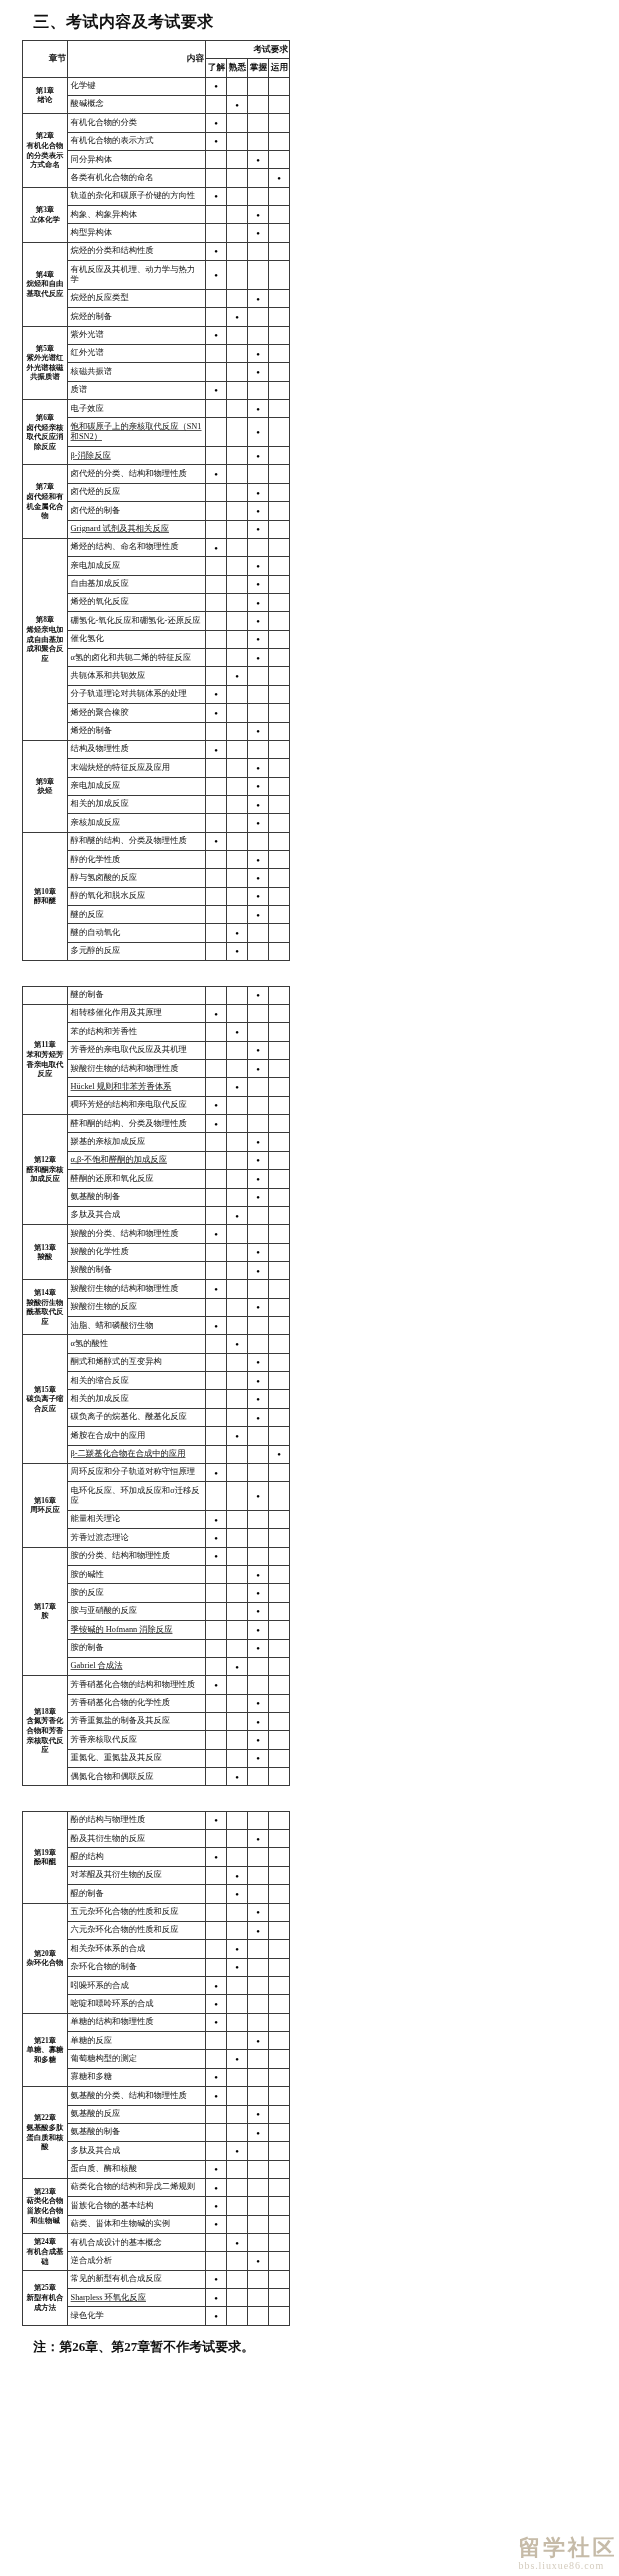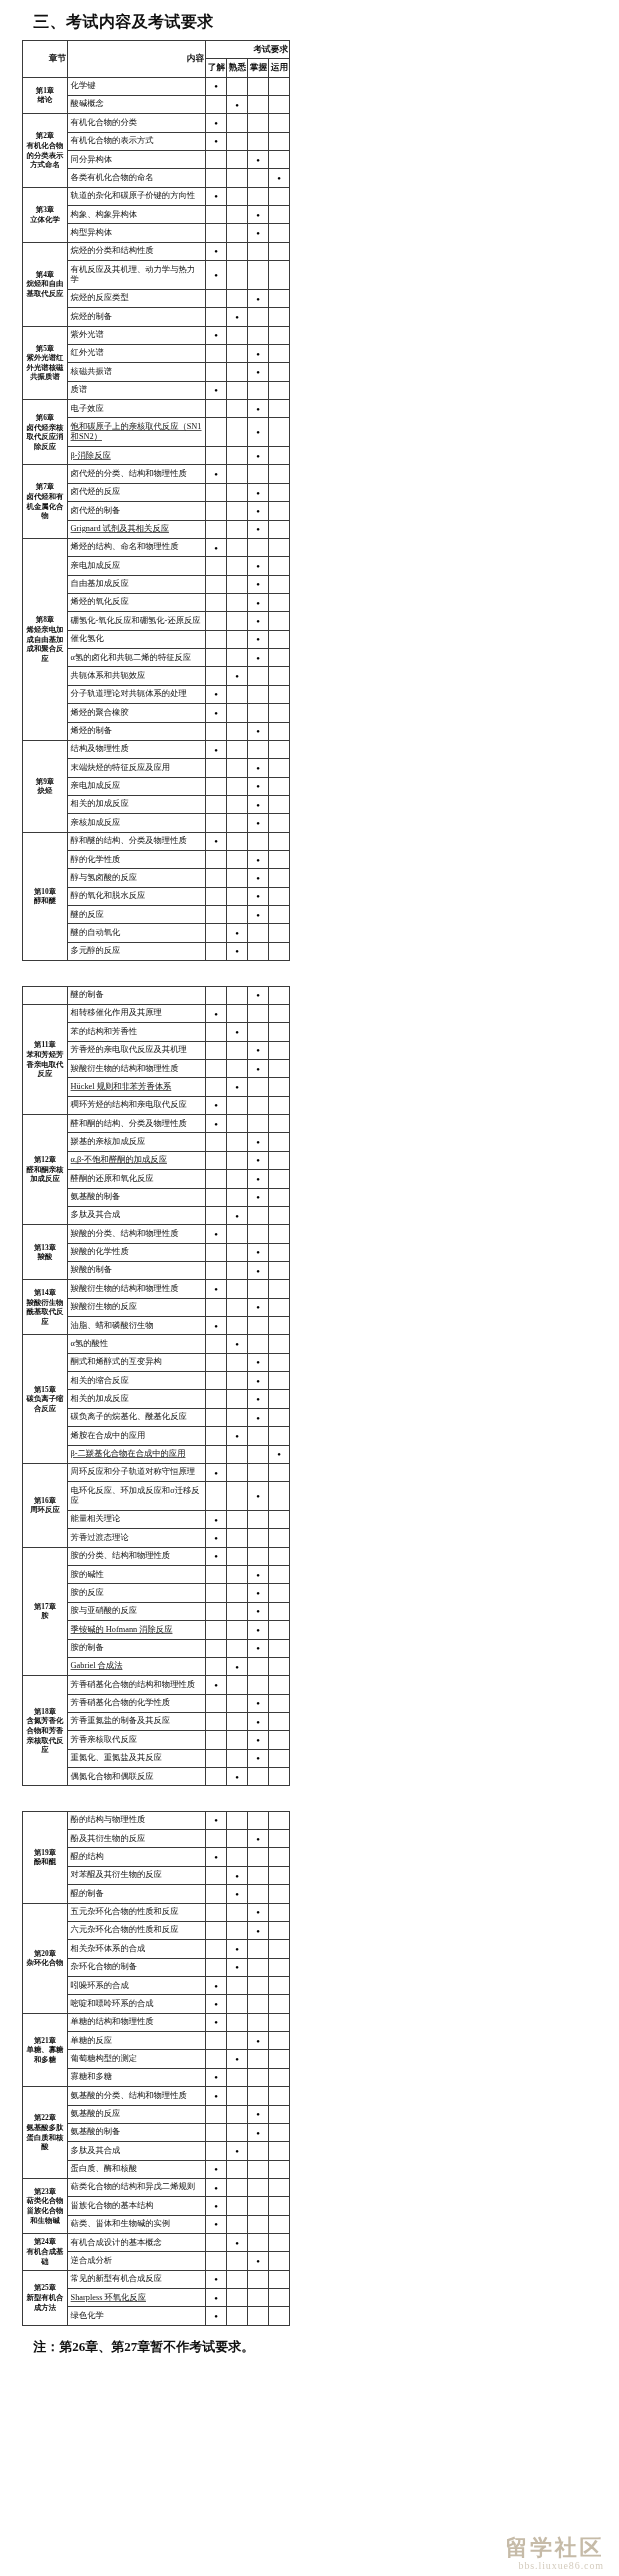--- a/index.html
+++ b/index.html
@@ -13,21 +13,21 @@
   table.seg + table.seg{margin-top:24.4px;}
   table.seg th,table.seg td{border:0.9px solid #3a3a3a;vertical-align:middle;word-break:break-all;}
   table.seg th{font-size:8.7px;font-weight:bold;text-align:right;padding:2.6px 0.9px;}
   th.lvl{font-size:7.4px;padding:1.7px 0;}
   td.ch{font-size:7.4px;font-weight:bold;text-align:center;padding:1.7px 0.9px;line-height:1.3;}
   td.ch .ch-num{font-weight:bold;}
   td.ct{font-size:8.3px;text-align:left;padding:3.5px 2.6px;line-height:1.25;}
   td.ct.u{text-decoration:underline;text-decoration-color:#555;}
   td.dt{text-align:center;font-size:6.1px;padding:0;color:#000;}
   .note{font-size:13px;font-weight:bold;margin:12.2px 0 0 11.3px;}
-  .wm{position:absolute;right:16px;bottom:5.2px;text-align:right;line-height:1.1;margin-top:48px;}
+  .wm{position:absolute;right:3px;bottom:5.2px;text-align:left;line-height:1.1;margin-top:48px;}
   .wm1{font-size:22px;font-weight:bold;color:#c6bba8;letter-spacing:2.6px;}
   .wm2{font-size:10px;color:#d4ccbe;letter-spacing:0.9px;}
 </style>
 </head>
 <body>
 
 <div class="doc">
   <div class="title">三、考试内容及考试要求</div>
   <div id="table-area">
       <table class="seg">

